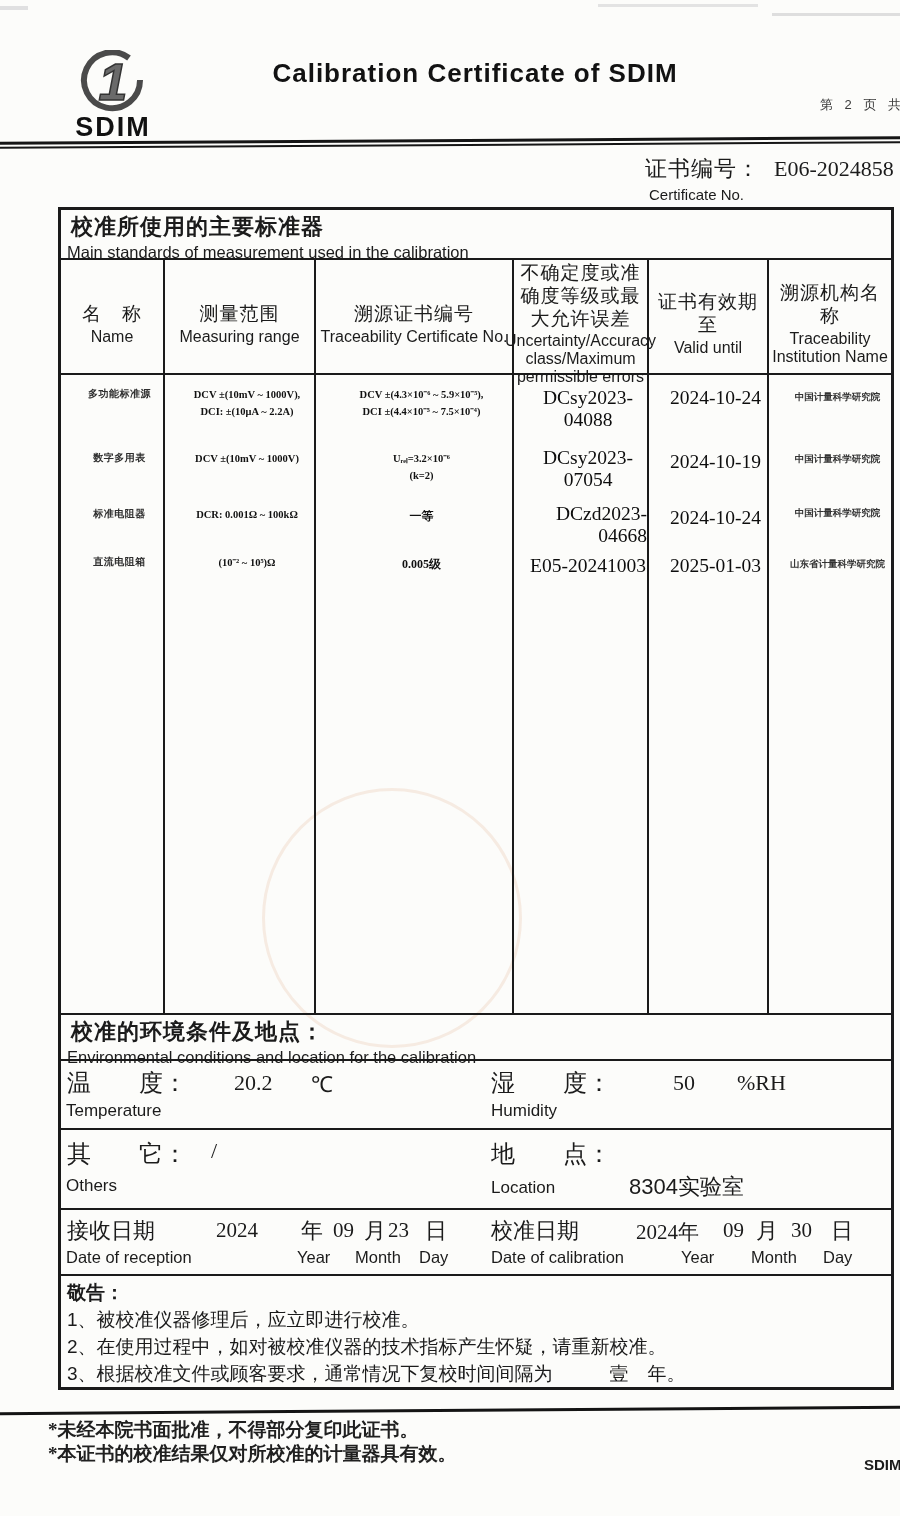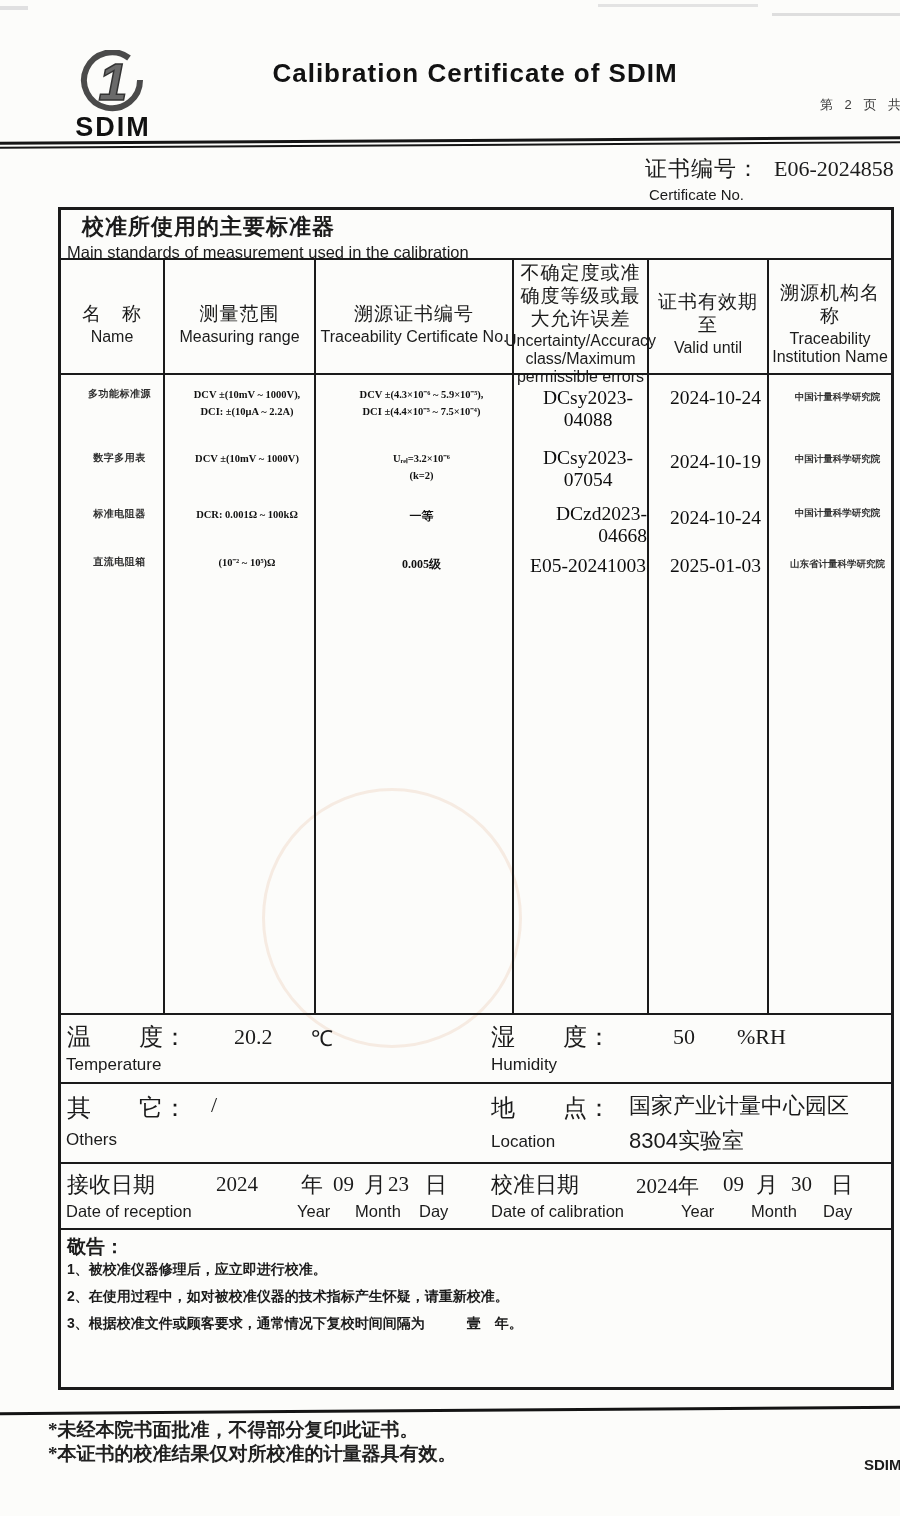--- a/index.html
+++ b/index.html
@@ -40,21 +40,21 @@
   .certno-line { font-family:"Liberation Serif", serif; font-size:22px; white-space:nowrap; }
   .certno-label { letter-spacing:1px; }
   .certno-value { margin-left:14px; }
   .certno-en { font-size:15px; margin-top:2px; margin-left:4px; }
   
   .cert-box {
     position:absolute; left:58px; top:207px; width:836px; height:1183px;
     border:3px solid #1a1a1a;
   }
   .sec { border-bottom:2px solid #1a1a1a; position:relative; }
-  .sec-title-cn { font-size:22px; font-weight:600; letter-spacing:1px; padding:2px 0 0 21px; }
+  .sec-title-cn { font-size:22px; font-weight:600; letter-spacing:1px; padding:2px 0 0 10px; }
   .sec-title-en { font-size:16.5px; padding:1px 0 0 6px; }
   
   .std-head, .std-body { display:grid; grid-template-columns:104px 151px 198px 135px 120px auto; }
   .std-head { height:115px; }
   .std-head .hcell {
     border-right:2px solid #1a1a1a; display:flex; flex-direction:column;
     align-items:center; justify-content:center; text-align:center; padding:2px;
   }
   .std-head .hcell:last-child { border-right:none; }
   .hcell .cn { font-size:19px; line-height:1.2; white-space:pre-line; letter-spacing:1px; }
@@ -81,21 +81,21 @@
   .row-date { height:66px; }
   .row-notice { height:117px; border-bottom:none; }
   .cnlabel { position:absolute; font-size:24px; font-weight:500; letter-spacing:0; white-space:nowrap; }
   .enlabel { position:absolute; font-size:17px; white-space:nowrap; }
   .val-serif { position:absolute; font-family:"Liberation Serif", serif; font-size:22px; white-space:nowrap;text-align:right; }
   .val-cn { position:absolute; font-size:22px; white-space:nowrap; }
   .date-cn { position:absolute; font-size:22px; font-weight:500; white-space:nowrap; }
   .date-num { position:absolute; font-family:"Liberation Serif", serif; font-size:21px; white-space:nowrap; }
   .date-en { position:absolute; font-size:16.5px; white-space:nowrap; }
   .notice-title { position:absolute; left:6px; top:4px; font-size:19px; font-weight:700; }
-  .notice-item { position:absolute; left:6px; font-size:14px; font-weight:700; white-space:pre; }
+  .notice-item { position:absolute; left:6px; font-size:19px; font-weight:400; white-space:pre; }
   .ni0 { top:31px; } .ni1 { top:58px; } .ni2 { top:85px; }
   
   .footer-rule { position:absolute; left:-6px; top:1409px; width:912px; height:3px; background:#141414; transform:rotate(-0.4deg); }
   .footer-notes { position:absolute; left:48px; top:1418px; font-family:"Liberation Serif", serif;
     font-size:19px; font-weight:600; line-height:24px; color:#202020; }
   .footer-mark { position:absolute; left:864px; top:1456px; font-size:15px; font-weight:700; white-space:nowrap; }
 </style>
 </head>
 <body>
 
@@ -197,38 +197,41 @@
       <div class="entry e4">2025-01-03</div>
     </div>
     <div class="bcell col-inst">
       <div class="entry e1">中国计量科学研究院</div>
       <div class="entry e2">中国计量科学研究院</div>
       <div class="entry e3">中国计量科学研究院</div>
       <div class="entry e4">山东省计量科学研究院</div>
     </div>
   </div>
 
+  <div class="sec env-title">
+    <div class="sec-title-cn" style="font-size:22px;">校准的环境条件及地点：</div>
+    <div class="sec-title-en">Environmental conditions and location for the calibration</div>
+  </div>
 
   <div class="sec row-temp">
     <span class="cnlabel" style="left:6px;top:6px;">温　　度：</span>
     <span class="val-serif" style="left:173px;top:9px;">20.2</span>
     <span class="val-cn" style="left:250px;top:7px;">℃</span>
     <span class="enlabel" style="left:5px;top:40px;">Temperature</span>
     <span class="cnlabel" style="left:430px;top:6px;">湿　　度：</span>
     <span class="val-serif" style="left:612px;top:9px;">50</span>
     <span class="val-serif" style="left:676px;top:9px;">%RH</span>
     <span class="enlabel" style="left:430px;top:40px;">Humidity</span>
   </div>
 
   <div class="sec row-oth">
     <span class="cnlabel" style="left:6px;top:8px;">其　　它：</span>
     <span class="val-serif" style="left:150px;top:8px;">/</span>
     <span class="enlabel" style="left:5px;top:46px;">Others</span>
     <span class="cnlabel" style="left:430px;top:8px;">地　　点：</span>
-    <span class="val-cn" style="left:568px;top:7px;">国家产业计量中心园区</span>
     <span class="val-cn" style="left:568px;top:42px;">8304实验室</span>
     <span class="enlabel" style="left:430px;top:48px;">Location</span>
   </div>
 
   <div class="sec row-date">
     <span class="date-cn" style="left:6px;top:6px;">接收日期</span>
     <span class="date-num" style="left:155px;top:8px;">2024</span>
     <span class="date-cn" style="left:240px;top:6px;">年</span>
     <span class="date-num" style="left:272px;top:8px;">09</span>
     <span class="date-cn" style="left:303px;top:6px;">月</span>

